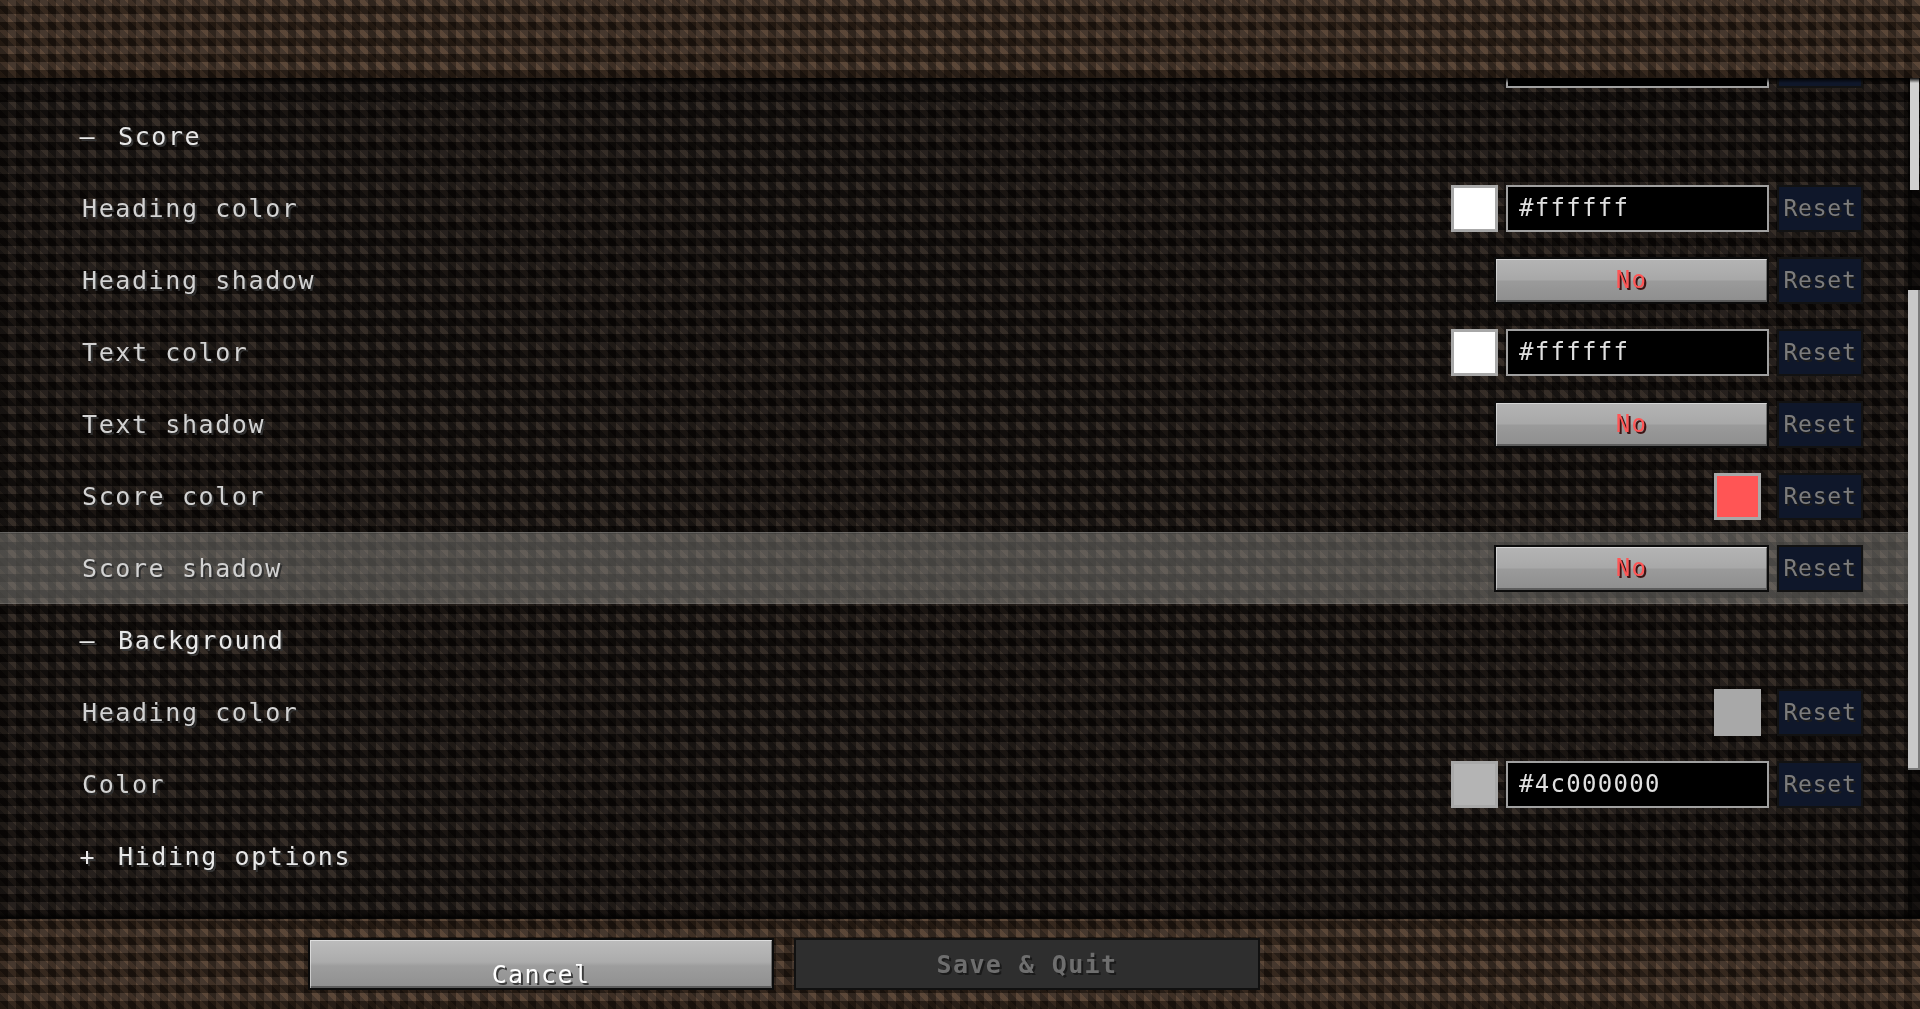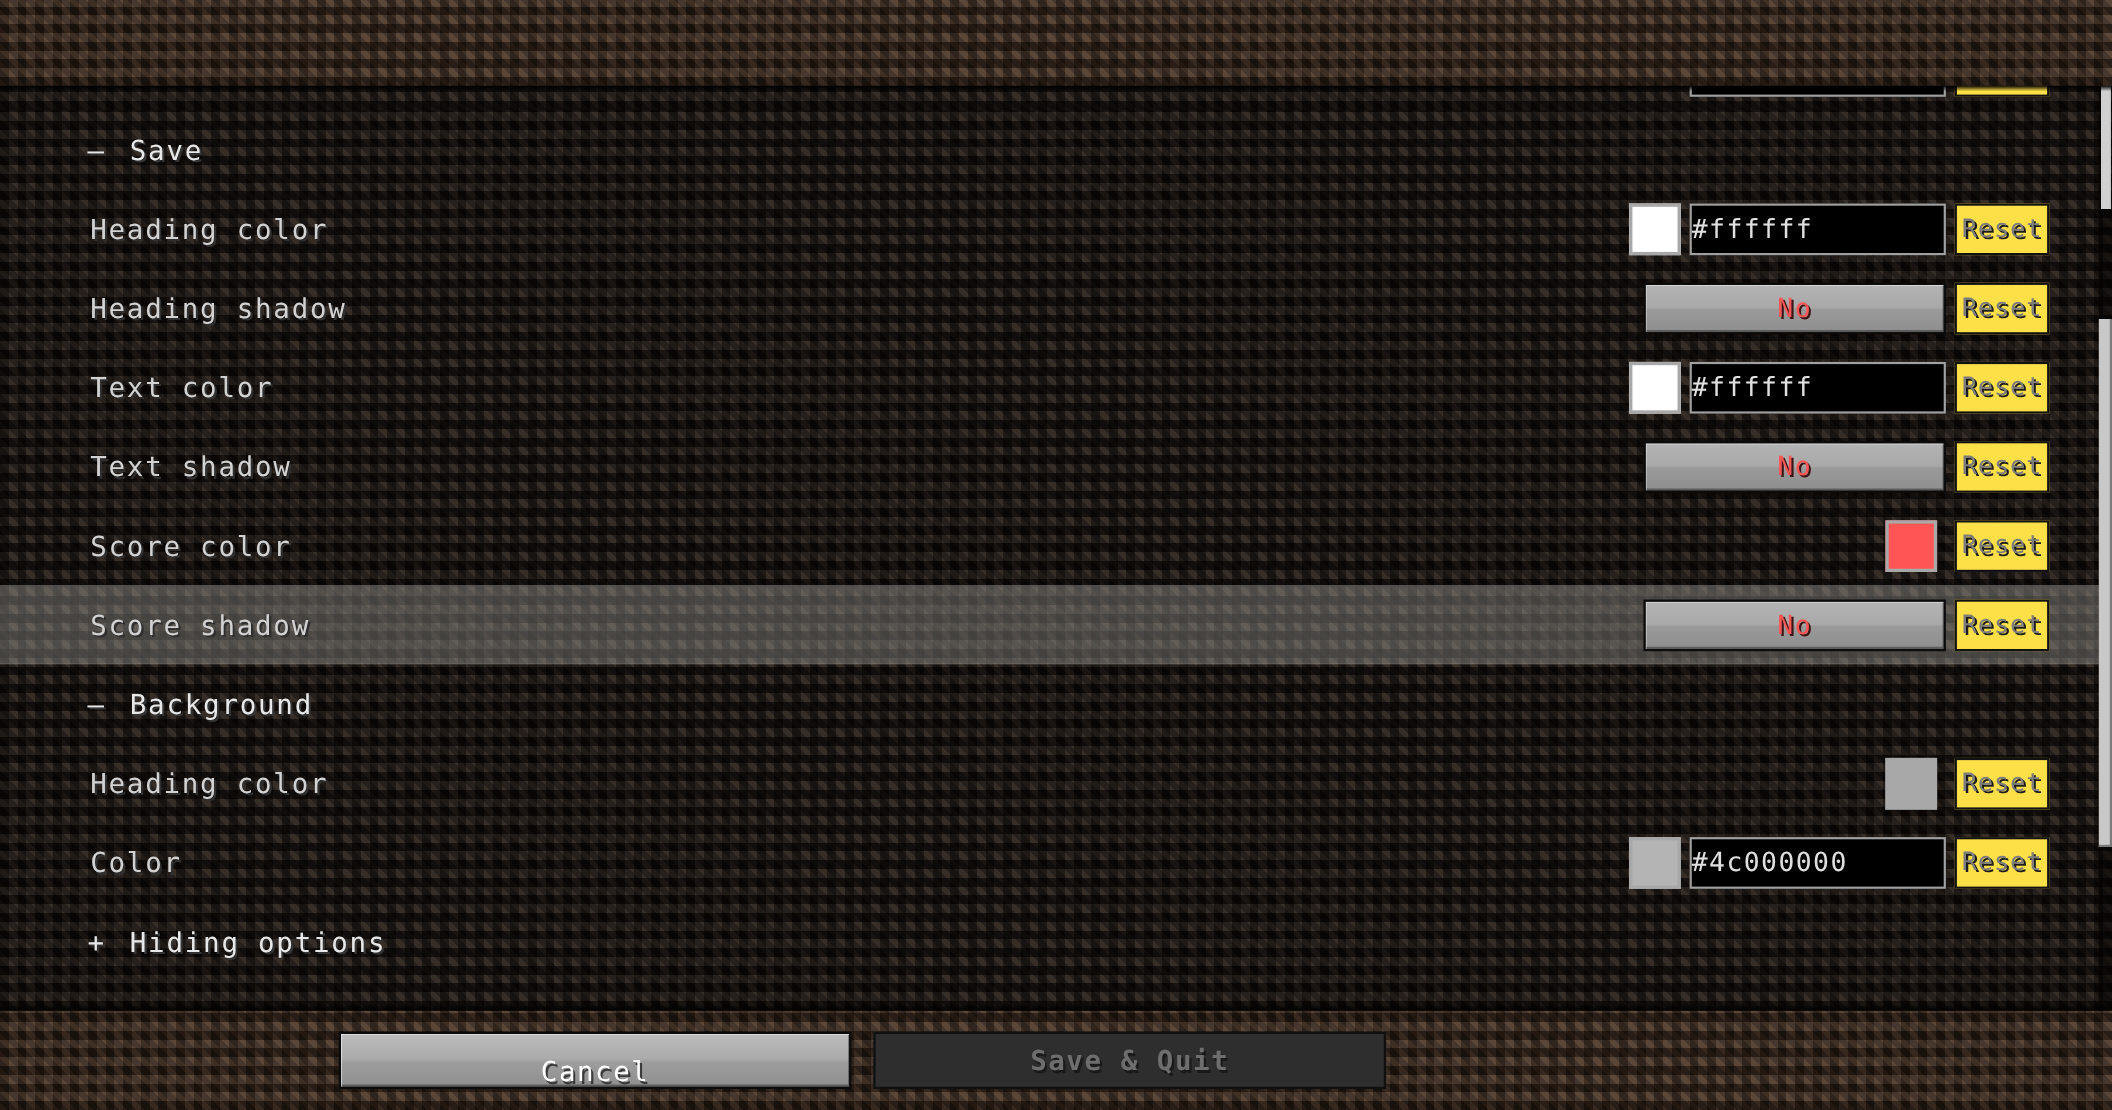--- a/index.html
+++ b/index.html
@@ -132,25 +132,26 @@
 
   .swatch {
     width: 47px; height: 47px;
     border: 3px solid #a8a8a8;
     margin-right: 8px;
     flex: 0 0 auto;
   }
   .swatch-spacer { width: 55px; flex: 0 0 auto; }
 
   .textfield {
-    width: 233px; height: 47px;
+    width: 263px; height: 47px;
     background: #000000;
     border: 2px solid #a0a0a0;
     display: flex;
     align-items: center;
+    padding-left: 11px;
     flex: 0 0 auto;
   }
   .textfield .val {
     color: #e0e0e0;
     font-size: 24px;
     letter-spacing: 1.3px;
   }
 
   .toggle {
     width: 275px; height: 47px;
@@ -170,21 +171,21 @@
     text-shadow: 2px 2px 0 #3c1414;
   }
 
   .reset {
     width: 86px; height: 47px;
     margin-left: 8px;
     flex: 0 0 auto;
     display: flex;
     align-items: center;
     justify-content: center;
-    background: #fde047;
+    background: #0f172a;
     border: 2px solid #121212;
   }
   .reset .val {
     color: #7c7c7c;
     font-size: 23px;
     letter-spacing: .8px;
     text-shadow: 2px 2px 0 #1d1d1d;
   }
 
   
@@ -316,21 +317,21 @@
         <div class="reset">
           
         </div>
       </div>
     </div>
   </div>
 
   <div id="rows-host" style="position:absolute;left:0;top:100px;width:1920px;height:818px;overflow:hidden;z-index:13;">
       <div class="row">
         <span class="cat-marker">–</span>
-        <span class="cat-label">Save</span>
+        <span class="cat-label">Score</span>
       </div>
       <div class="row">
         <span class="entry-label">Heading color</span>
         <div class="widgets">
           <div class="swatch" style="background: rgb(255, 255, 255);"></div>
           <div class="textfield">
             <span class="val">#ffffff</span>
           </div>
           <div class="reset">
             <span class="val">Reset</span>

